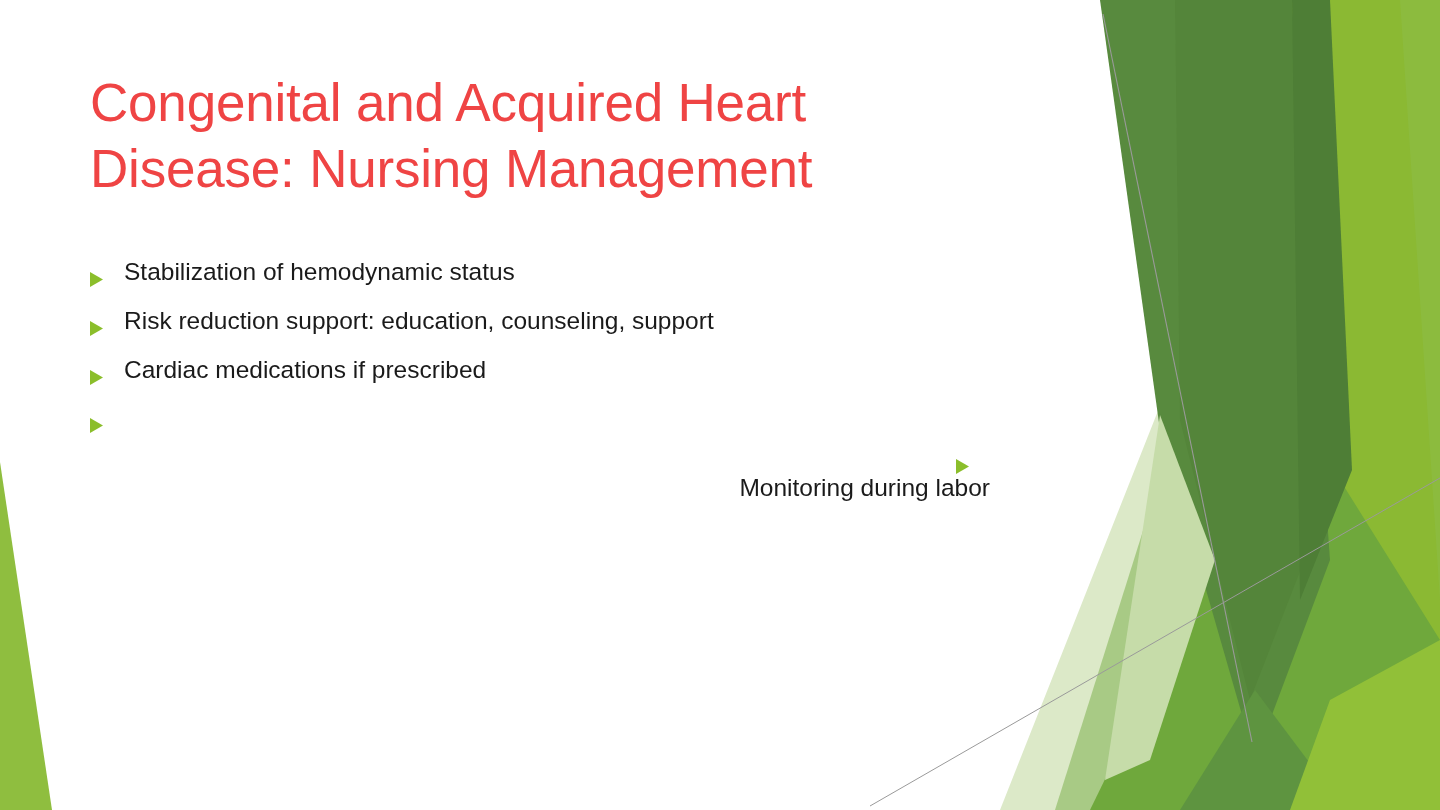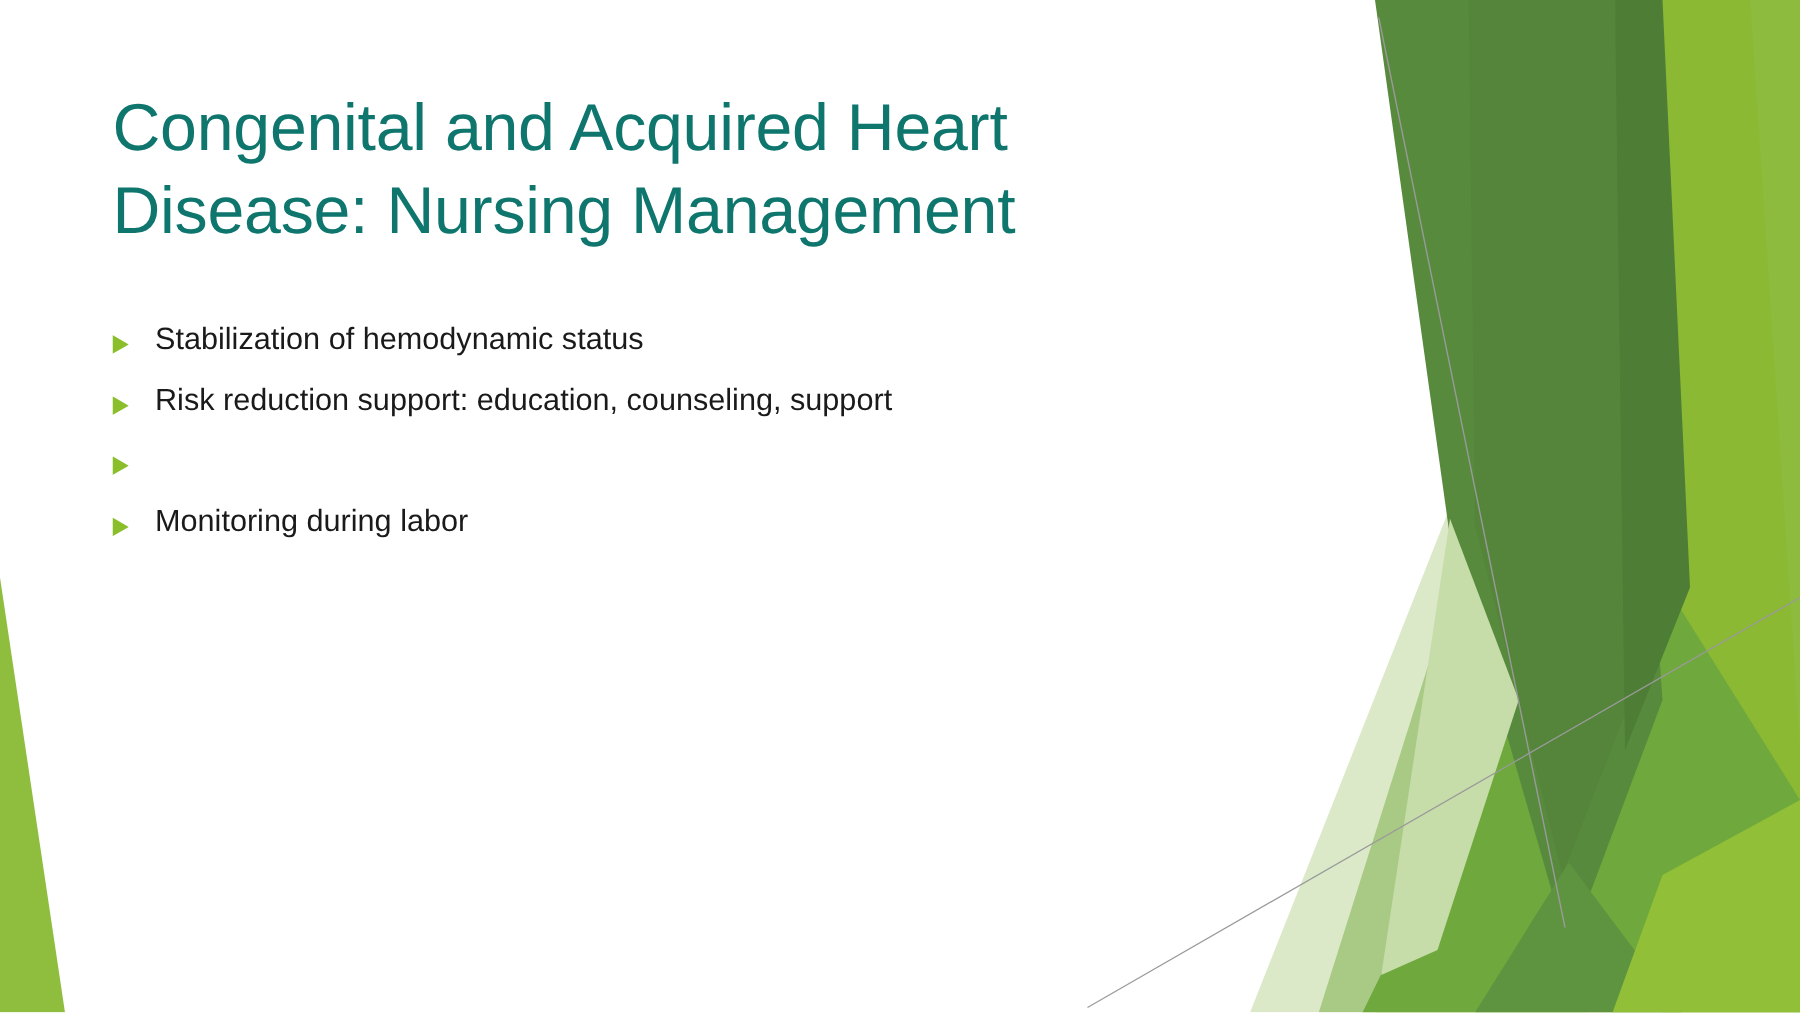--- a/index.html
+++ b/index.html
@@ -30,46 +30,46 @@
 
   
   .content {
     position: absolute;
     left: 90px;
     top: 70px;
     width: 900px;
   }
 
   .slide-title {
-    color: #0f766e;
+    color: #ef4444;
     font-size: 53px;
     line-height: 1.24;
     font-weight: 400;
     letter-spacing: -0.2px;
     margin: 0;
     white-space: pre-line;
   }
 
   .bullet-list {
     list-style: none;
     margin: 0;
     padding: 0;
     position: absolute;
     left: 0px;
     top: 188px;
     width: 900px;
   }
 
   .bullet-item {
     display: flex;
-    align-items: center;
+    align-items: flex-end;
     margin: 0 0 20px 0;
     min-height: 28px;
   }
-  .bullet-item:last-child { margin-bottom: 0; }
+  .bullet-item:last-child { margin-bottom: 0; flex-direction: column; }
 
   .bullet-marker {
     flex: 0 0 auto;
     width: 13px;
     height: 15px;
     margin-top: 6px;
     margin-right: 21px;
   }
   .bullet-marker svg { display: block; }
 
@@ -138,20 +138,28 @@
 
       <li class="bullet-item">
         <span class="bullet-marker">
           <svg width="13" height="15" viewBox="0 0 13 15" xmlns="http://www.w3.org/2000/svg">
             <polygon points="0,0 13,7.5 0,15" fill="#8BBE2B"></polygon>
           </svg>
         </span>
         <span class="bullet-text">Risk reduction support: education, counseling, support</span>
       </li>
 
+      <li class="bullet-item">
+        <span class="bullet-marker">
+          <svg width="13" height="15" viewBox="0 0 13 15" xmlns="http://www.w3.org/2000/svg">
+            <polygon points="0,0 13,7.5 0,15" fill="#8BBE2B"></polygon>
+          </svg>
+        </span>
+        <span class="bullet-text">Cardiac medications if prescribed</span>
+      </li>
 
 
 
       <li class="bullet-item">
         <span class="bullet-marker">
           <svg width="13" height="15" viewBox="0 0 13 15" xmlns="http://www.w3.org/2000/svg">
             <polygon points="0,0 13,7.5 0,15" fill="#8BBE2B"></polygon>
           </svg>
         </span>
       </li>

